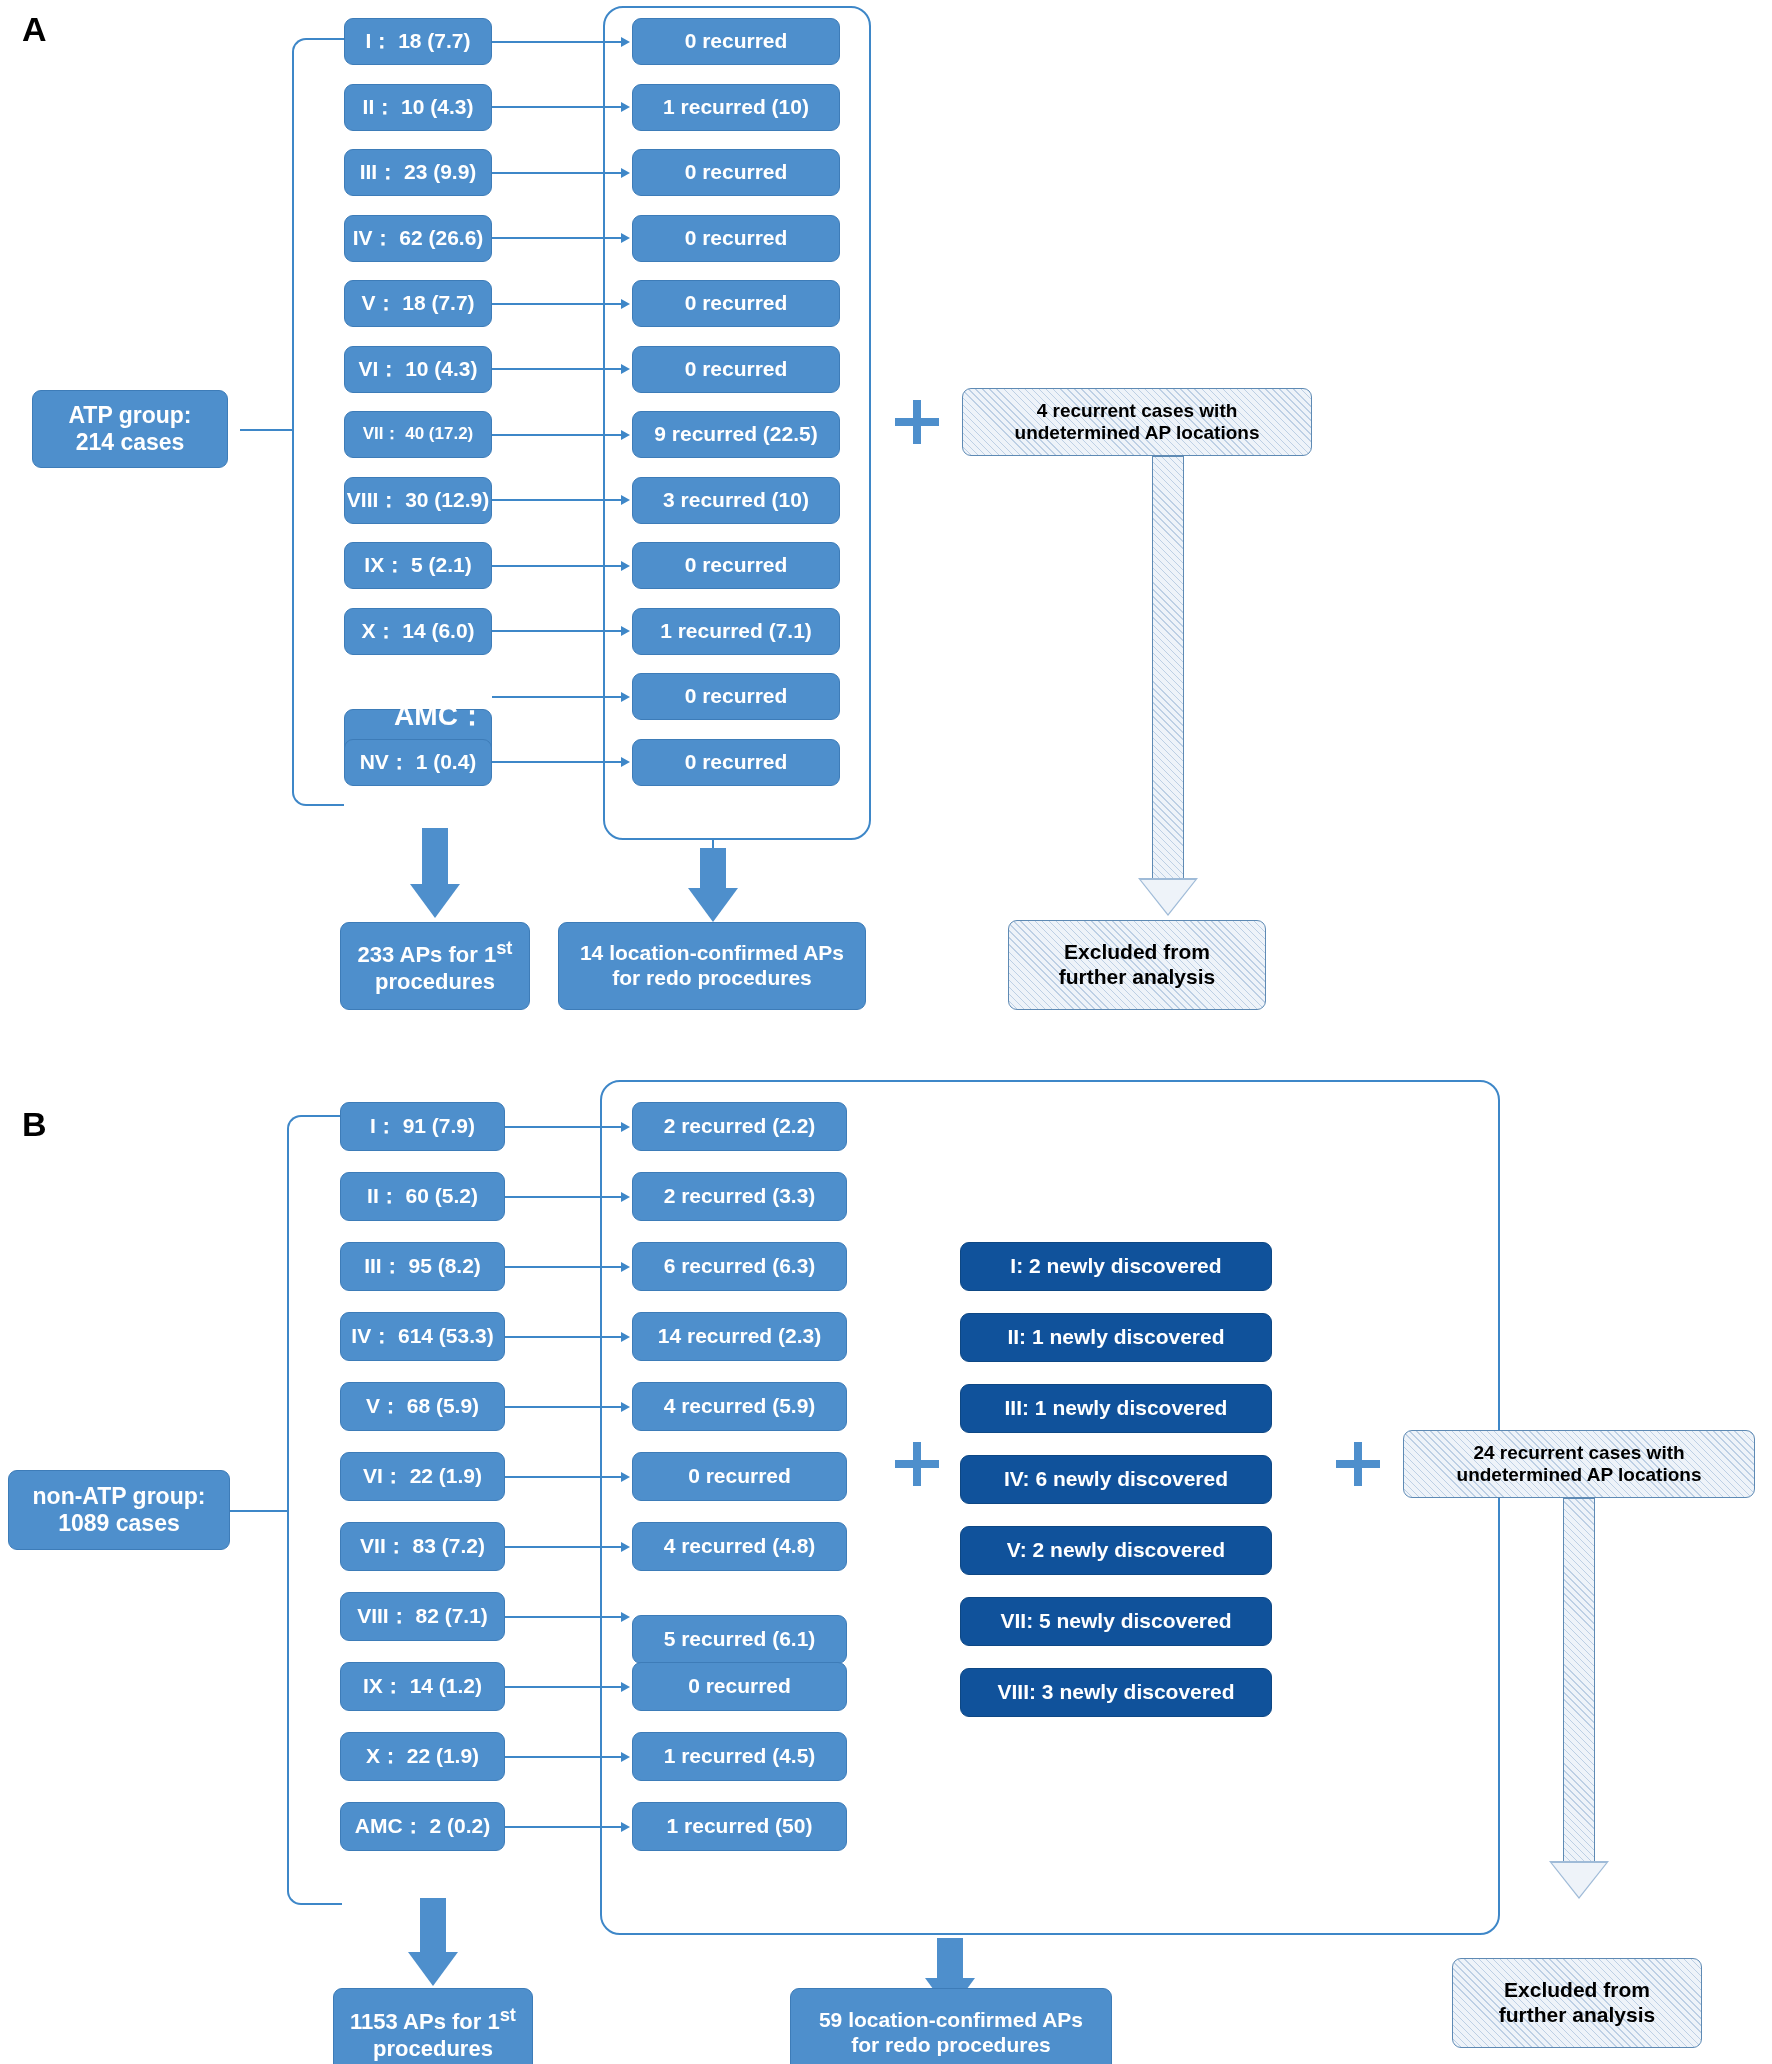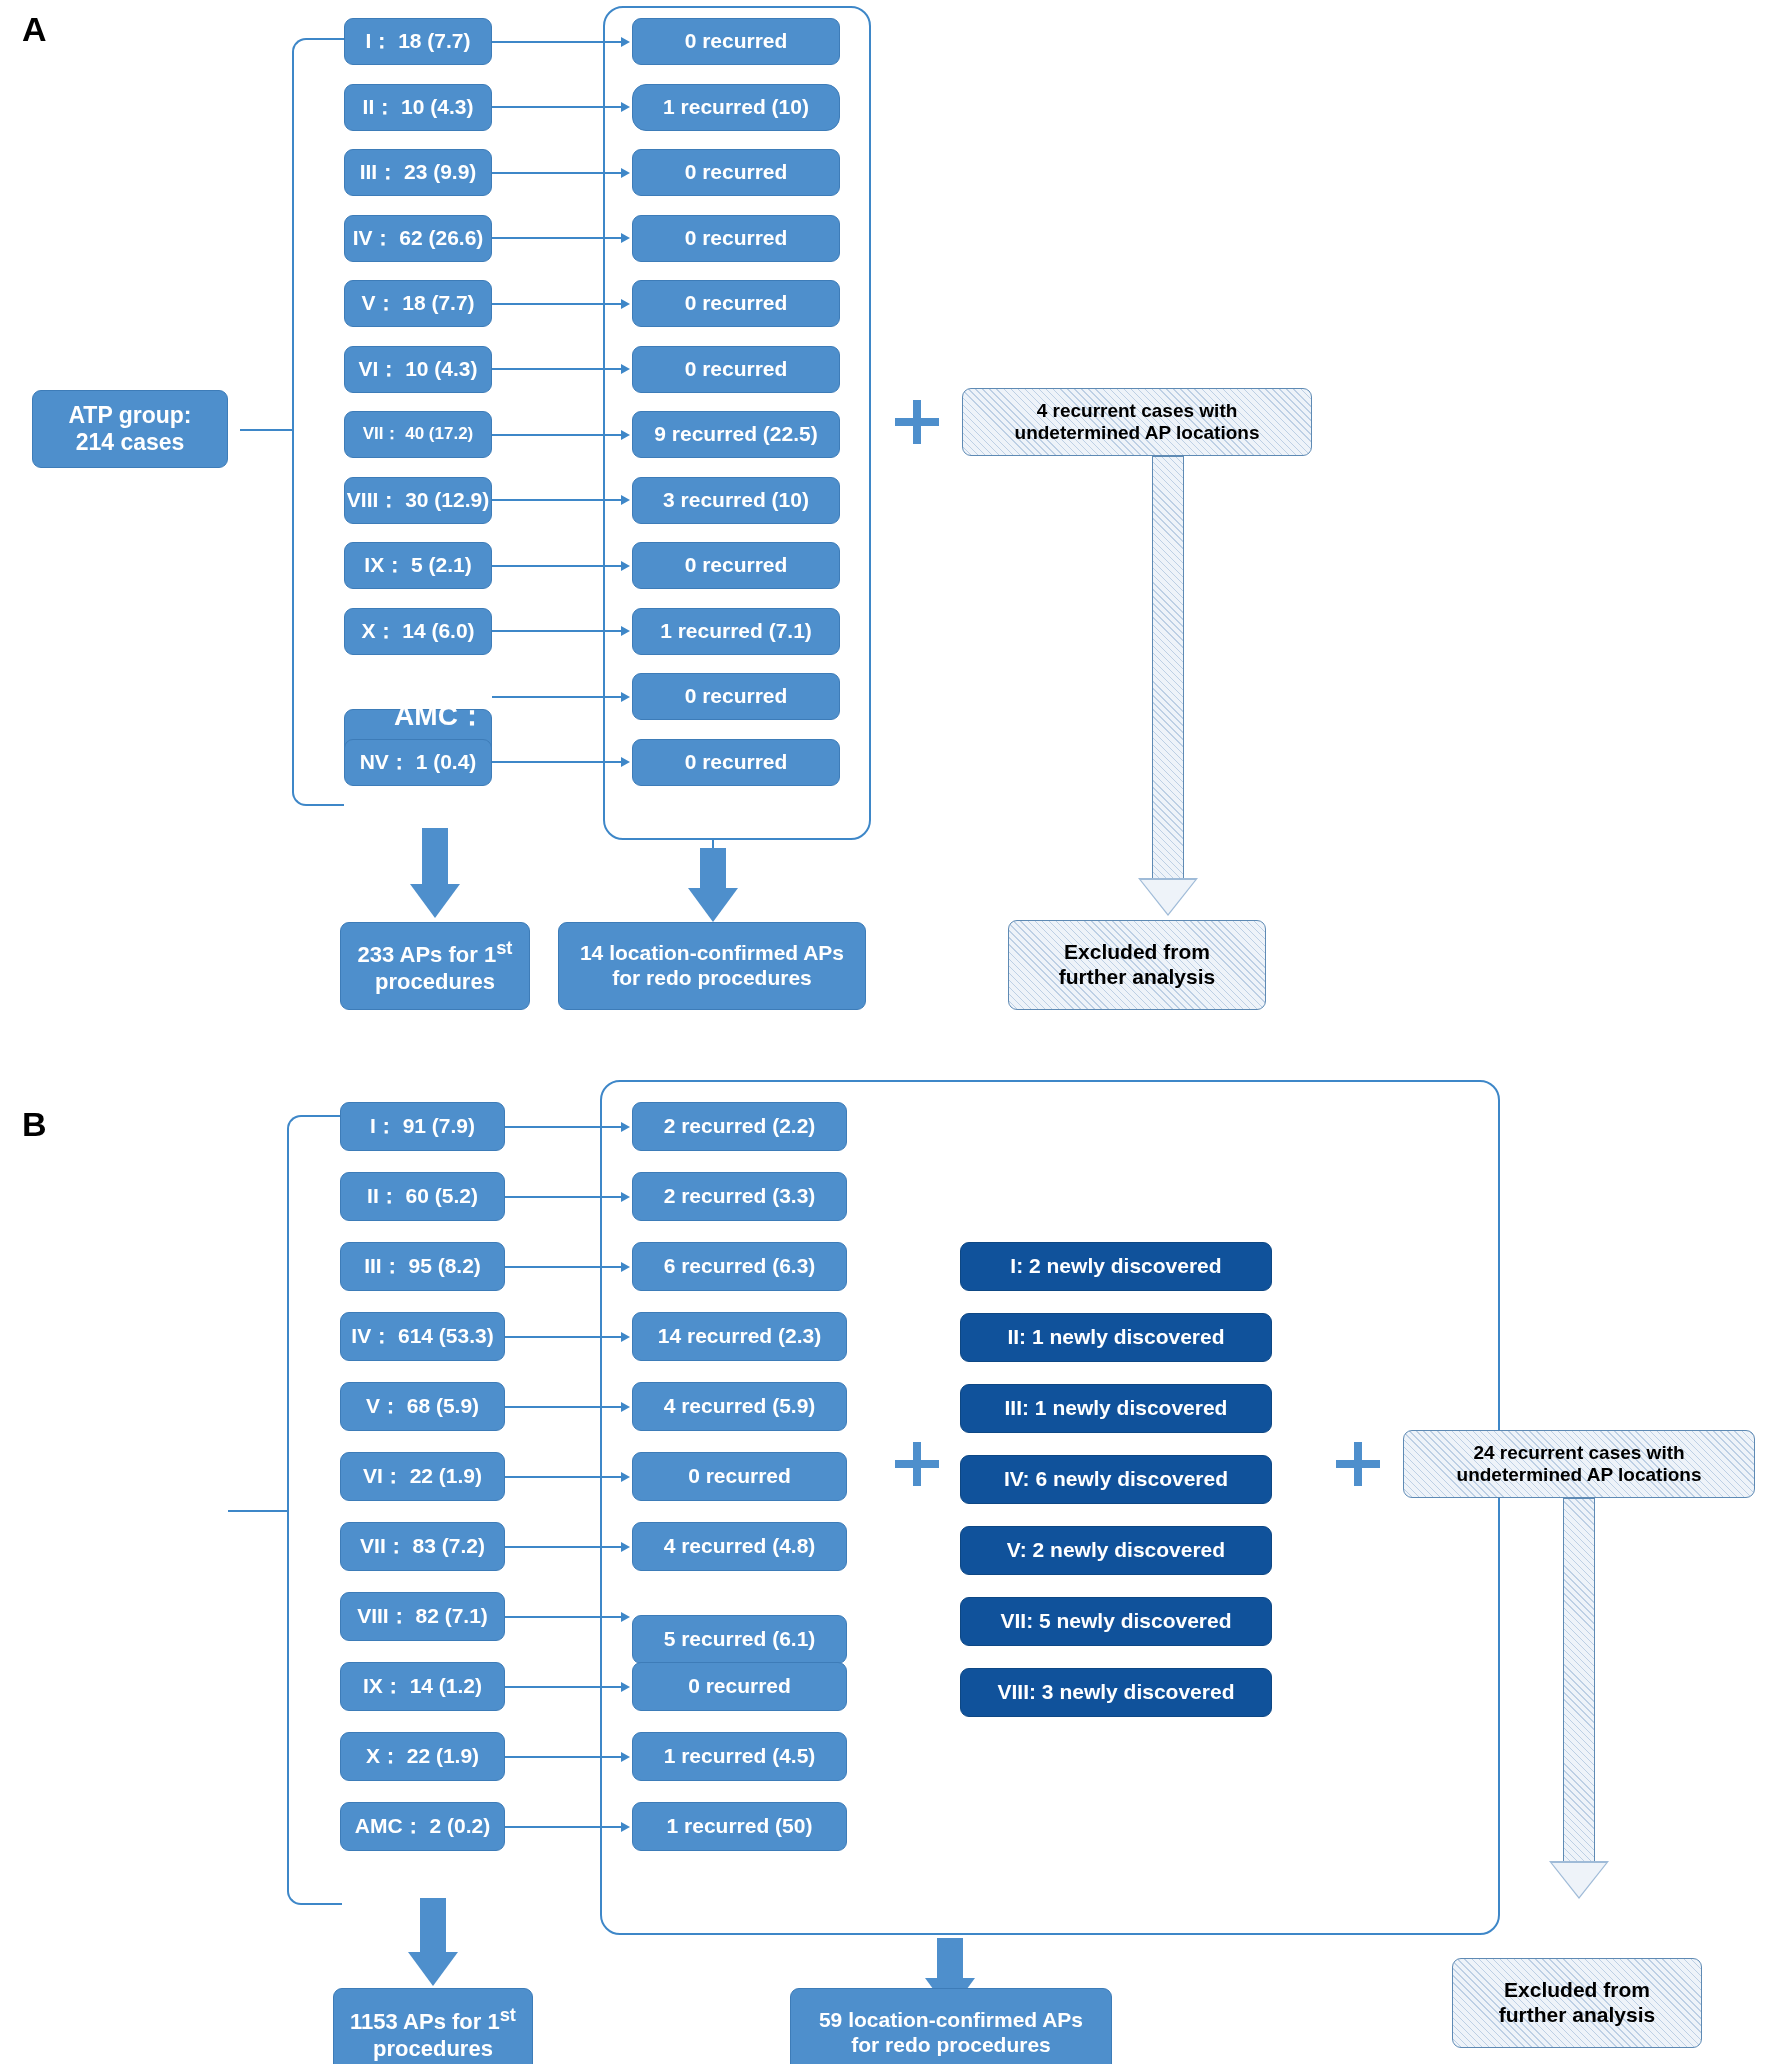--- a/index.html
+++ b/index.html
@@ -144,21 +144,21 @@
 214 cases</div>
 
   <div id="panelA-rows">
       <div class="box blue" style="left: 344px; top: 18px; width: 148px; height: 47px; font-size: 21px; text-align: right;">I：  18 (7.7)</div>
       <div class="ln h" style="left: 492px; top: 40.5px; width: 130px;"></div>
       <div class="arrowhead" style="left: 621px; top: 36.5px;"></div>
       <div class="box blue" style="left: 632px; top: 18px; width: 208px; height: 47px; font-size: 21px;">0 recurred</div>
       <div class="box blue" style="left: 344px; top: 83.5px; width: 148px; height: 47px; font-size: 21px;">II：  10 (4.3)</div>
       <div class="ln h" style="left: 492px; top: 106px; width: 130px;"></div>
       <div class="arrowhead" style="left: 621px; top: 102px;"></div>
-      <div class="box blue" style="left: 632px; top: 83.5px; width: 208px; height: 47px; font-size: 21px; border-radius: 14px;">1 recurred (10)</div>
+      <div class="box blue" style="left: 632px; top: 83.5px; width: 208px; height: 47px; font-size: 21px;">1 recurred (10)</div>
       <div class="box blue" style="left: 344px; top: 149px; width: 148px; height: 47px; font-size: 21px;">III：  23 (9.9)</div>
       <div class="ln h" style="left: 492px; top: 171.5px; width: 130px;"></div>
       <div class="arrowhead" style="left: 621px; top: 167.5px;"></div>
       <div class="box blue" style="left: 632px; top: 149px; width: 208px; height: 47px; font-size: 21px;">0  recurred</div>
       <div class="box blue" style="left: 344px; top: 214.5px; width: 148px; height: 47px; font-size: 21px;">IV：  62 (26.6)</div>
       <div class="ln h" style="left: 492px; top: 237px; width: 130px;"></div>
       <div class="arrowhead" style="left: 621px; top: 233px;"></div>
       <div class="box blue" style="left: 632px; top: 214.5px; width: 208px; height: 47px; font-size: 21px;">0 recurred</div>
       <div class="box blue" style="left: 344px; top: 280px; width: 148px; height: 47px; font-size: 21px;">V：  18 (7.7)</div>
       <div class="ln h" style="left: 492px; top: 302.5px; width: 130px;"></div>
@@ -227,20 +227,22 @@
   <div class="box blue" style="left:558px; top:922px; width:308px; height:88px; font-size:21px;">14 location-confirmed APs
 for redo procedures</div>
 
   <div class="panel-letter" style="left:22px; top:1105px;">B</div>
 
   <div class="container-outline" style="left:600px; top:1080px; width:900px; height:855px;"></div>
 
   <div class="bracket" style="left:287px; top:1115px; width:55px; height:790px;"></div>
   <div class="ln h" style="left:228px; top:1510px; width:60px;"></div>
 
+  <div class="box blue" style="left:8px; top:1470px; width:222px; height:80px; font-size:23px;">non-ATP group:
+1089 cases</div>
 
   <div id="panelB-rows">
       <div class="box blue" style="left: 340px; top: 1102px; width: 165px; height: 49px; font-size: 21px;">I：  91 (7.9)</div>
       <div class="ln h" style="left: 505px; top: 1125.5px; width: 117px;"></div>
       <div class="arrowhead" style="left: 621px; top: 1121.5px;"></div>
       <div class="box blue" style="left: 632px; top: 1102px; width: 215px; height: 49px; font-size: 21px;">2 recurred (2.2)</div>
       <div class="box blue" style="left: 340px; top: 1172px; width: 165px; height: 49px; font-size: 21px;">II：  60 (5.2)</div>
       <div class="ln h" style="left: 505px; top: 1195.5px; width: 117px;"></div>
       <div class="arrowhead" style="left: 621px; top: 1191.5px;"></div>
       <div class="box blue" style="left: 632px; top: 1172px; width: 215px; height: 49px; font-size: 21px;">2 recurred (3.3)</div>

